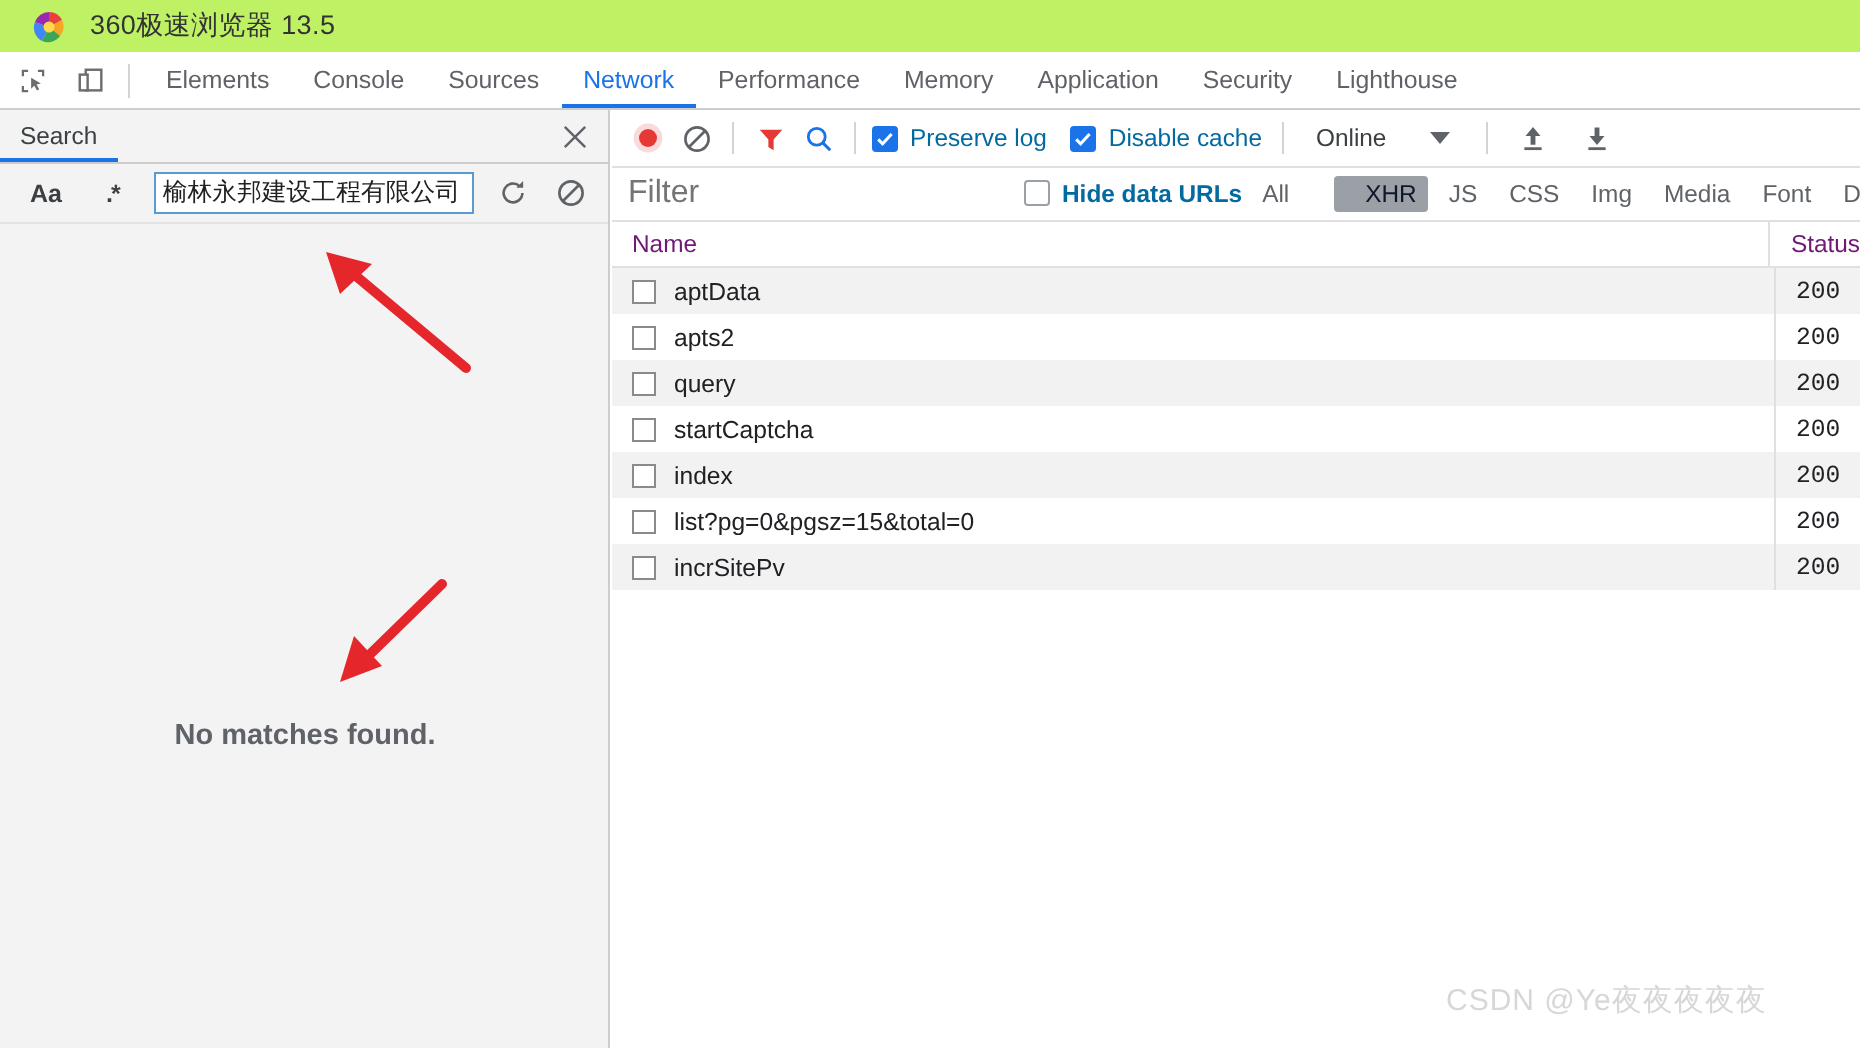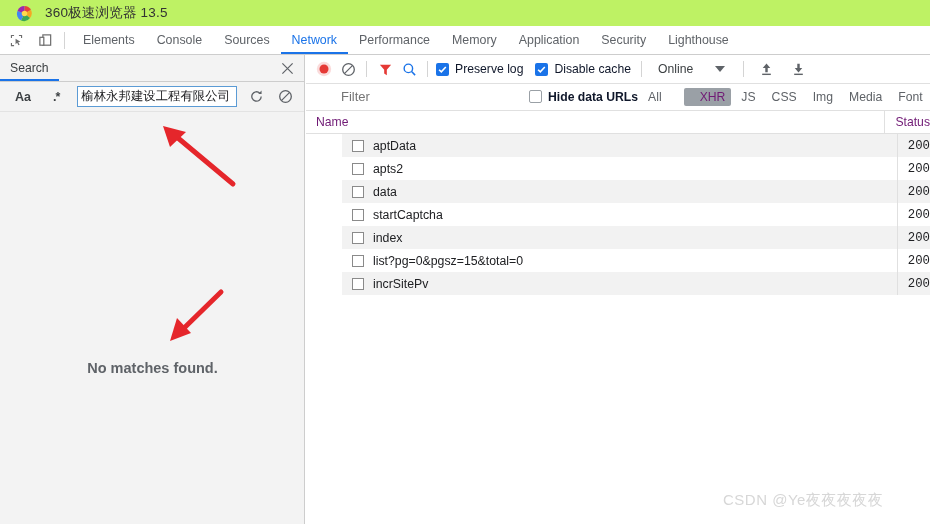--- a/index.html
+++ b/index.html
@@ -134,68 +134,67 @@
   .nt-sep { width: 1px; height: 16px; background: #d4d4d4; margin: 0 6px; }
   .cbx-wrap { display: flex; align-items: center; margin-left: 2px; }
   .cbx {
     width: 13px; height: 13px; border-radius: 2px;
     display: inline-flex; align-items: center; justify-content: center;
     flex: 0 0 auto;
   }
   .cbx.on { background: #1a73e8; }
   .cbx.off { background: #ffffff; border: 1px solid #9aa0a6; }
   .cbx.on svg { display: block; }
-  .cbx-label { font-size: 12.2px; color: #0f172a; margin-left: 6px; white-space: nowrap; }
+  .cbx-label { font-size: 12.2px; color: #0369a1; margin-left: 6px; white-space: nowrap; }
   .throttle {
     font-size: 12.2px; color: #3c4043; margin-left: 10px; white-space: nowrap;
   }
   .caret {
     margin-left: 22px;
     width: 0; height: 0;
     border-left: 5px solid transparent;
     border-right: 5px solid transparent;
     border-top: 6px solid #5f6368;
   }
 
   .net-filterbar {
     height: 27px;
     display: flex; align-items: center;
     border-bottom: 1px solid #e0e0e0;
     padding-left: 4px;
   }
   .filter-input {
     width: 192px; height: 20px; line-height: 20px;
-    font-size: 13px; color: #80868b;
+    font-size: 16px; color: #80868b;
     border: none; background: transparent;
     padding-left: 4px;
-    margin-left: 27px;
   }
   .hide-urls { display: flex; align-items: flex-start; margin-left: 10px; font-weight: bold; }
   .ftype {
     font-size: 12.2px; color: #5f6368;
     padding: 2px 6px; margin-left: 4px;
     border-radius: 2px; white-space: nowrap;
   }
-  .ftype.sel { background: #9aa0a6; color: #701a75; padding-left: 16px; }
+  .ftype.sel { background: #9aa0a6; color: #0f172a; padding-left: 16px; }
   .ftype-sep { width: 1px; height: 15px; background: #d4d4d4; margin: 0 4px 0 8px; }
 
   
   .tbl-head {
     height: 23px;
     display: flex; align-items: center;
     border-bottom: 1px solid #e0e0e0;
     background: #ffffff;
   }
   .th {
     font-size: 12.2px; color: #701a75;
     height: 23px; line-height: 23px;
   }
   .th-name { width: 582px; padding-left: 10px; border-right: 1px solid #e0e0e0; }
   .th-status { flex: 1; padding-left: 10px; }
-  .tbl-body { position: relative; margin-left: 36px; }
+  .tbl-body { position: relative; }
   .trow {
     height: 23px;
     display: flex; align-items: center;
   }
   .trow.alt { background: #f2f2f2; }
   .cell-name {
     width: 582px; height: 23px;
     display: flex; align-items: center;
     padding-left: 10px;
     border-right: 1px solid #e0e0e0;
@@ -406,21 +405,21 @@
       <div class="trow">
         <span class="cell-name">
           <span class="rowbox"></span>
           <span class="cell-name-text">apts2</span>
         </span>
         <span class="cell-status">200</span>
       </div>
       <div class="trow alt">
         <span class="cell-name">
           <span class="rowbox"></span>
-          <span class="cell-name-text">data</span>
+          <span class="cell-name-text">query</span>
         </span>
         <span class="cell-status">200</span>
       </div>
       <div class="trow">
         <span class="cell-name">
           <span class="rowbox"></span>
           <span class="cell-name-text">startCaptcha</span>
         </span>
         <span class="cell-status">200</span>
       </div>

